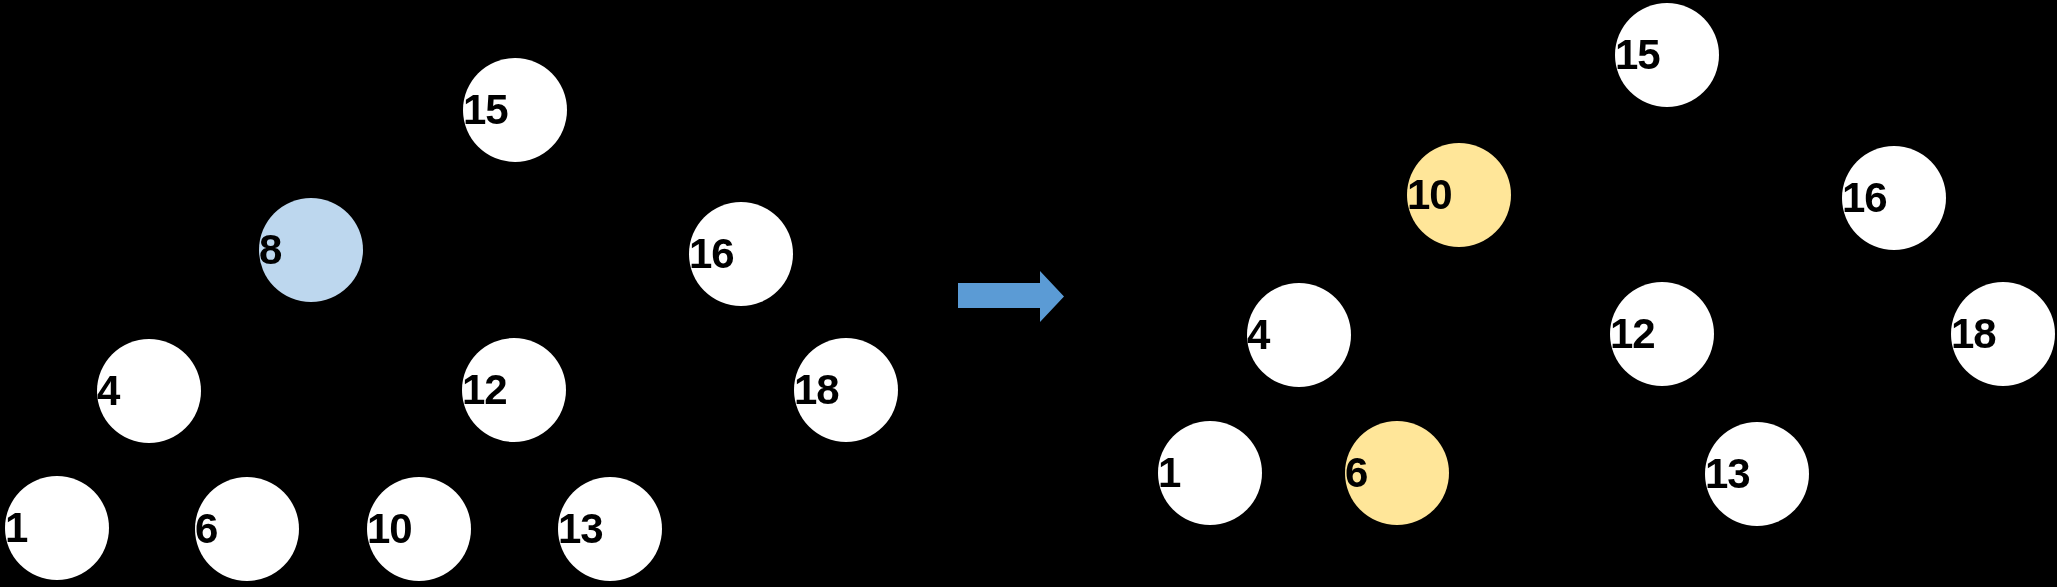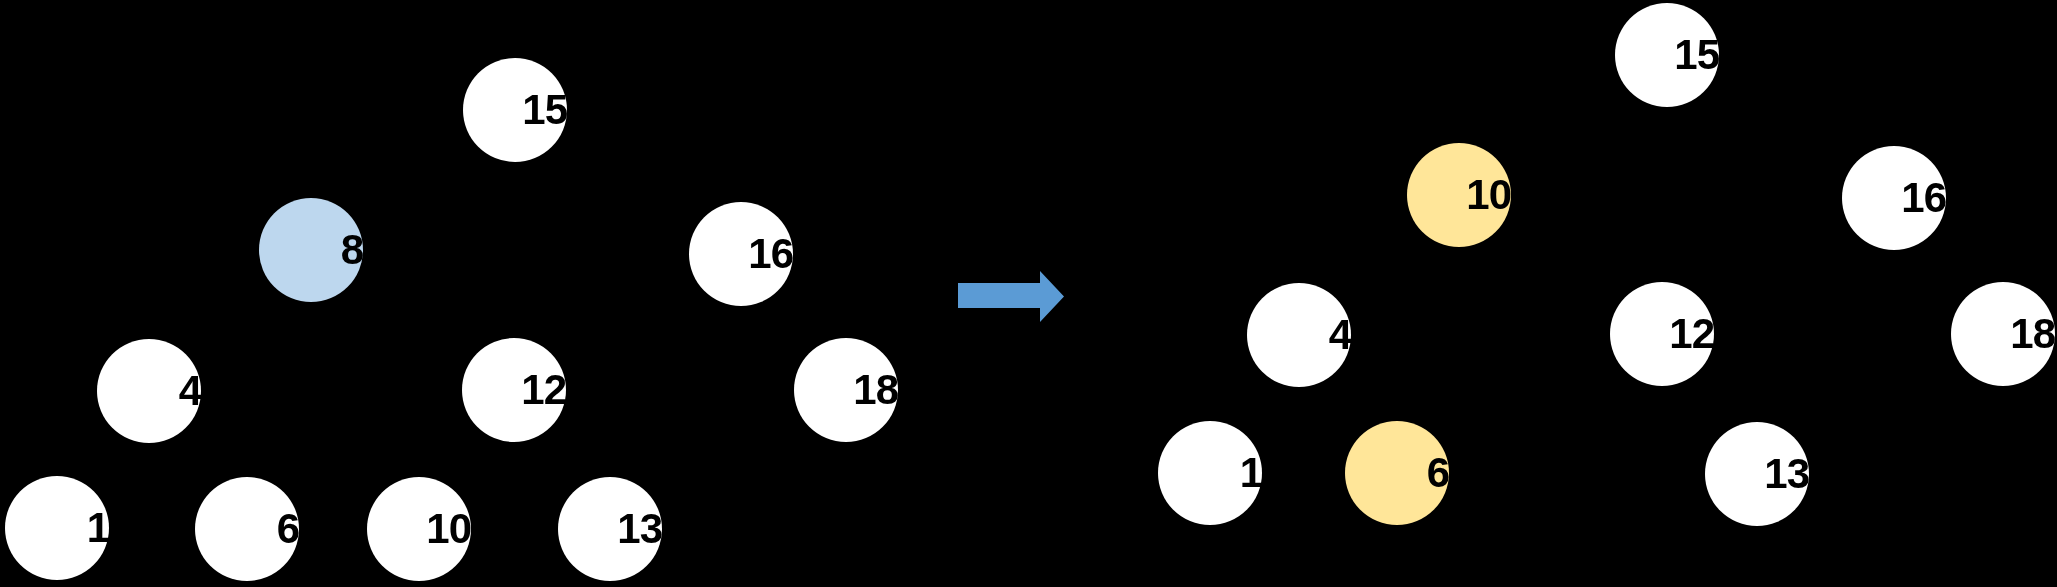--- a/index.html
+++ b/index.html
@@ -21,21 +21,21 @@
     pointer-events: none;
   }
   .node {
     position: absolute;
     width: 104px;
     height: 104px;
     border-radius: 50%;
     background: #FFFFFF;
     display: flex;
     align-items: center;
-    justify-content: flex-end;
+    justify-content: flex-start;
     transform: translate(-52px, -52px);
   }
   .node-label {
     color: #000000;
     font-size: 42px;
     font-weight: bold;
     line-height: 1;
     letter-spacing: -1px;
   }
   .arrow-wrap {

